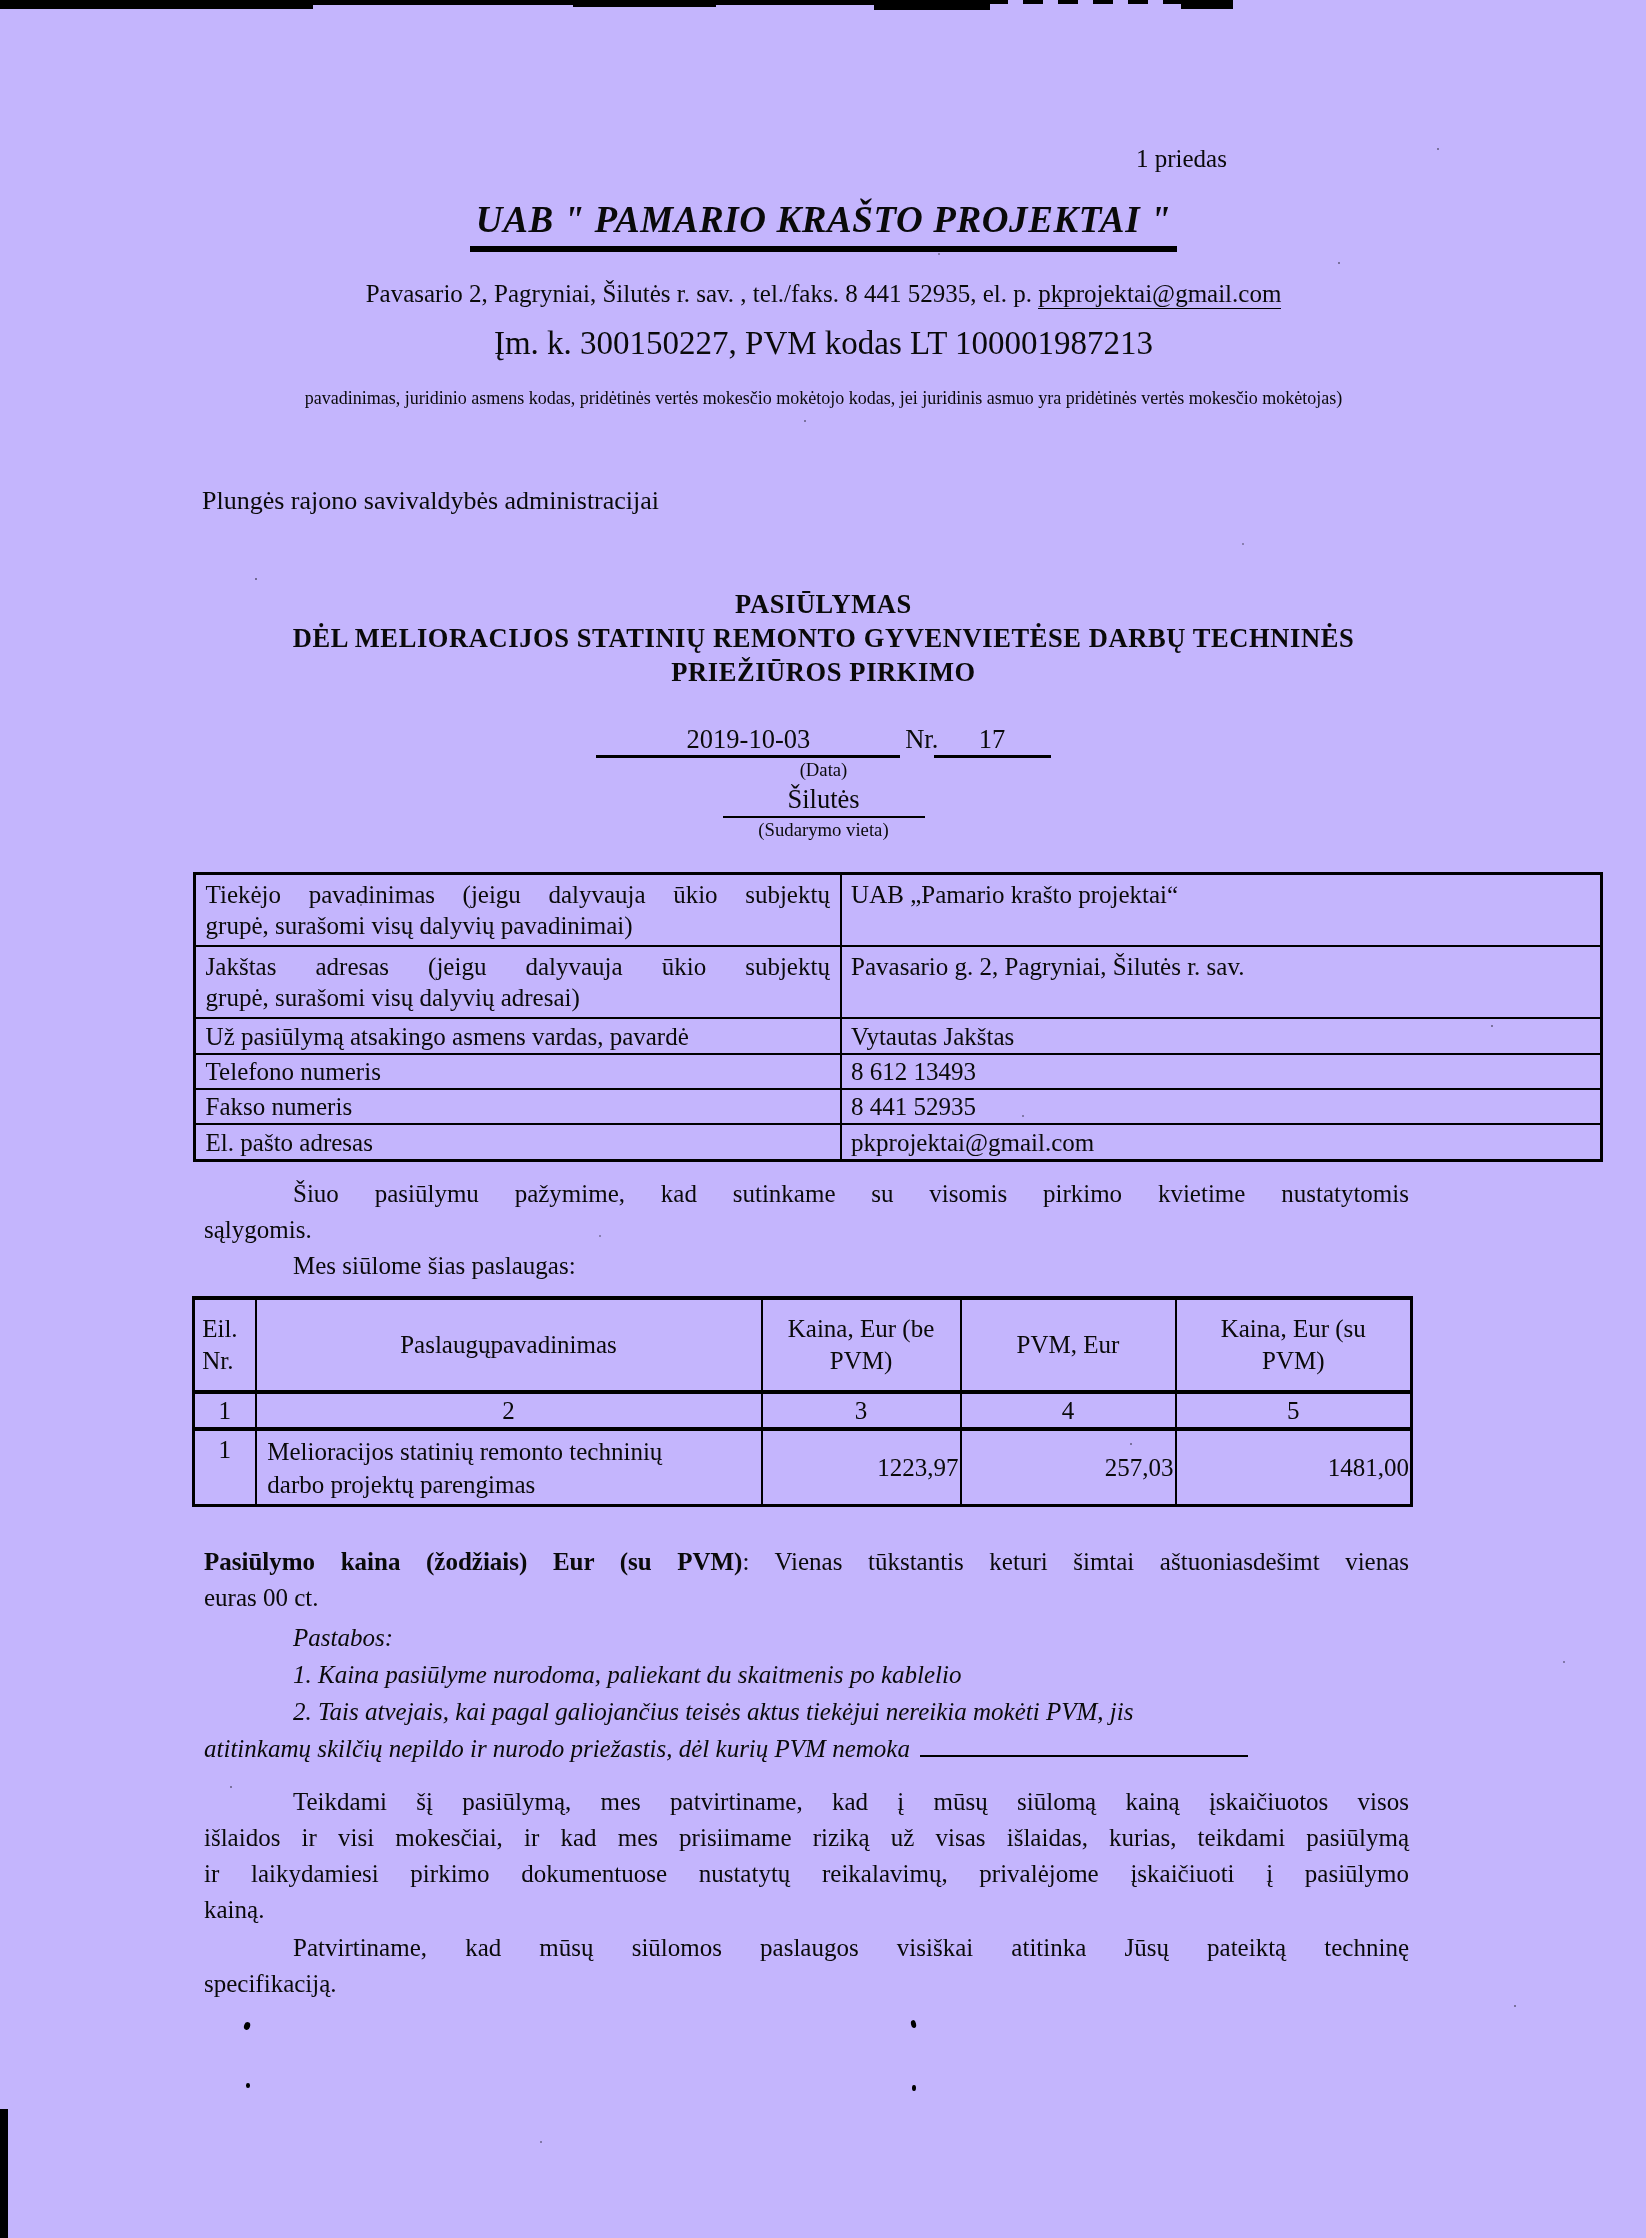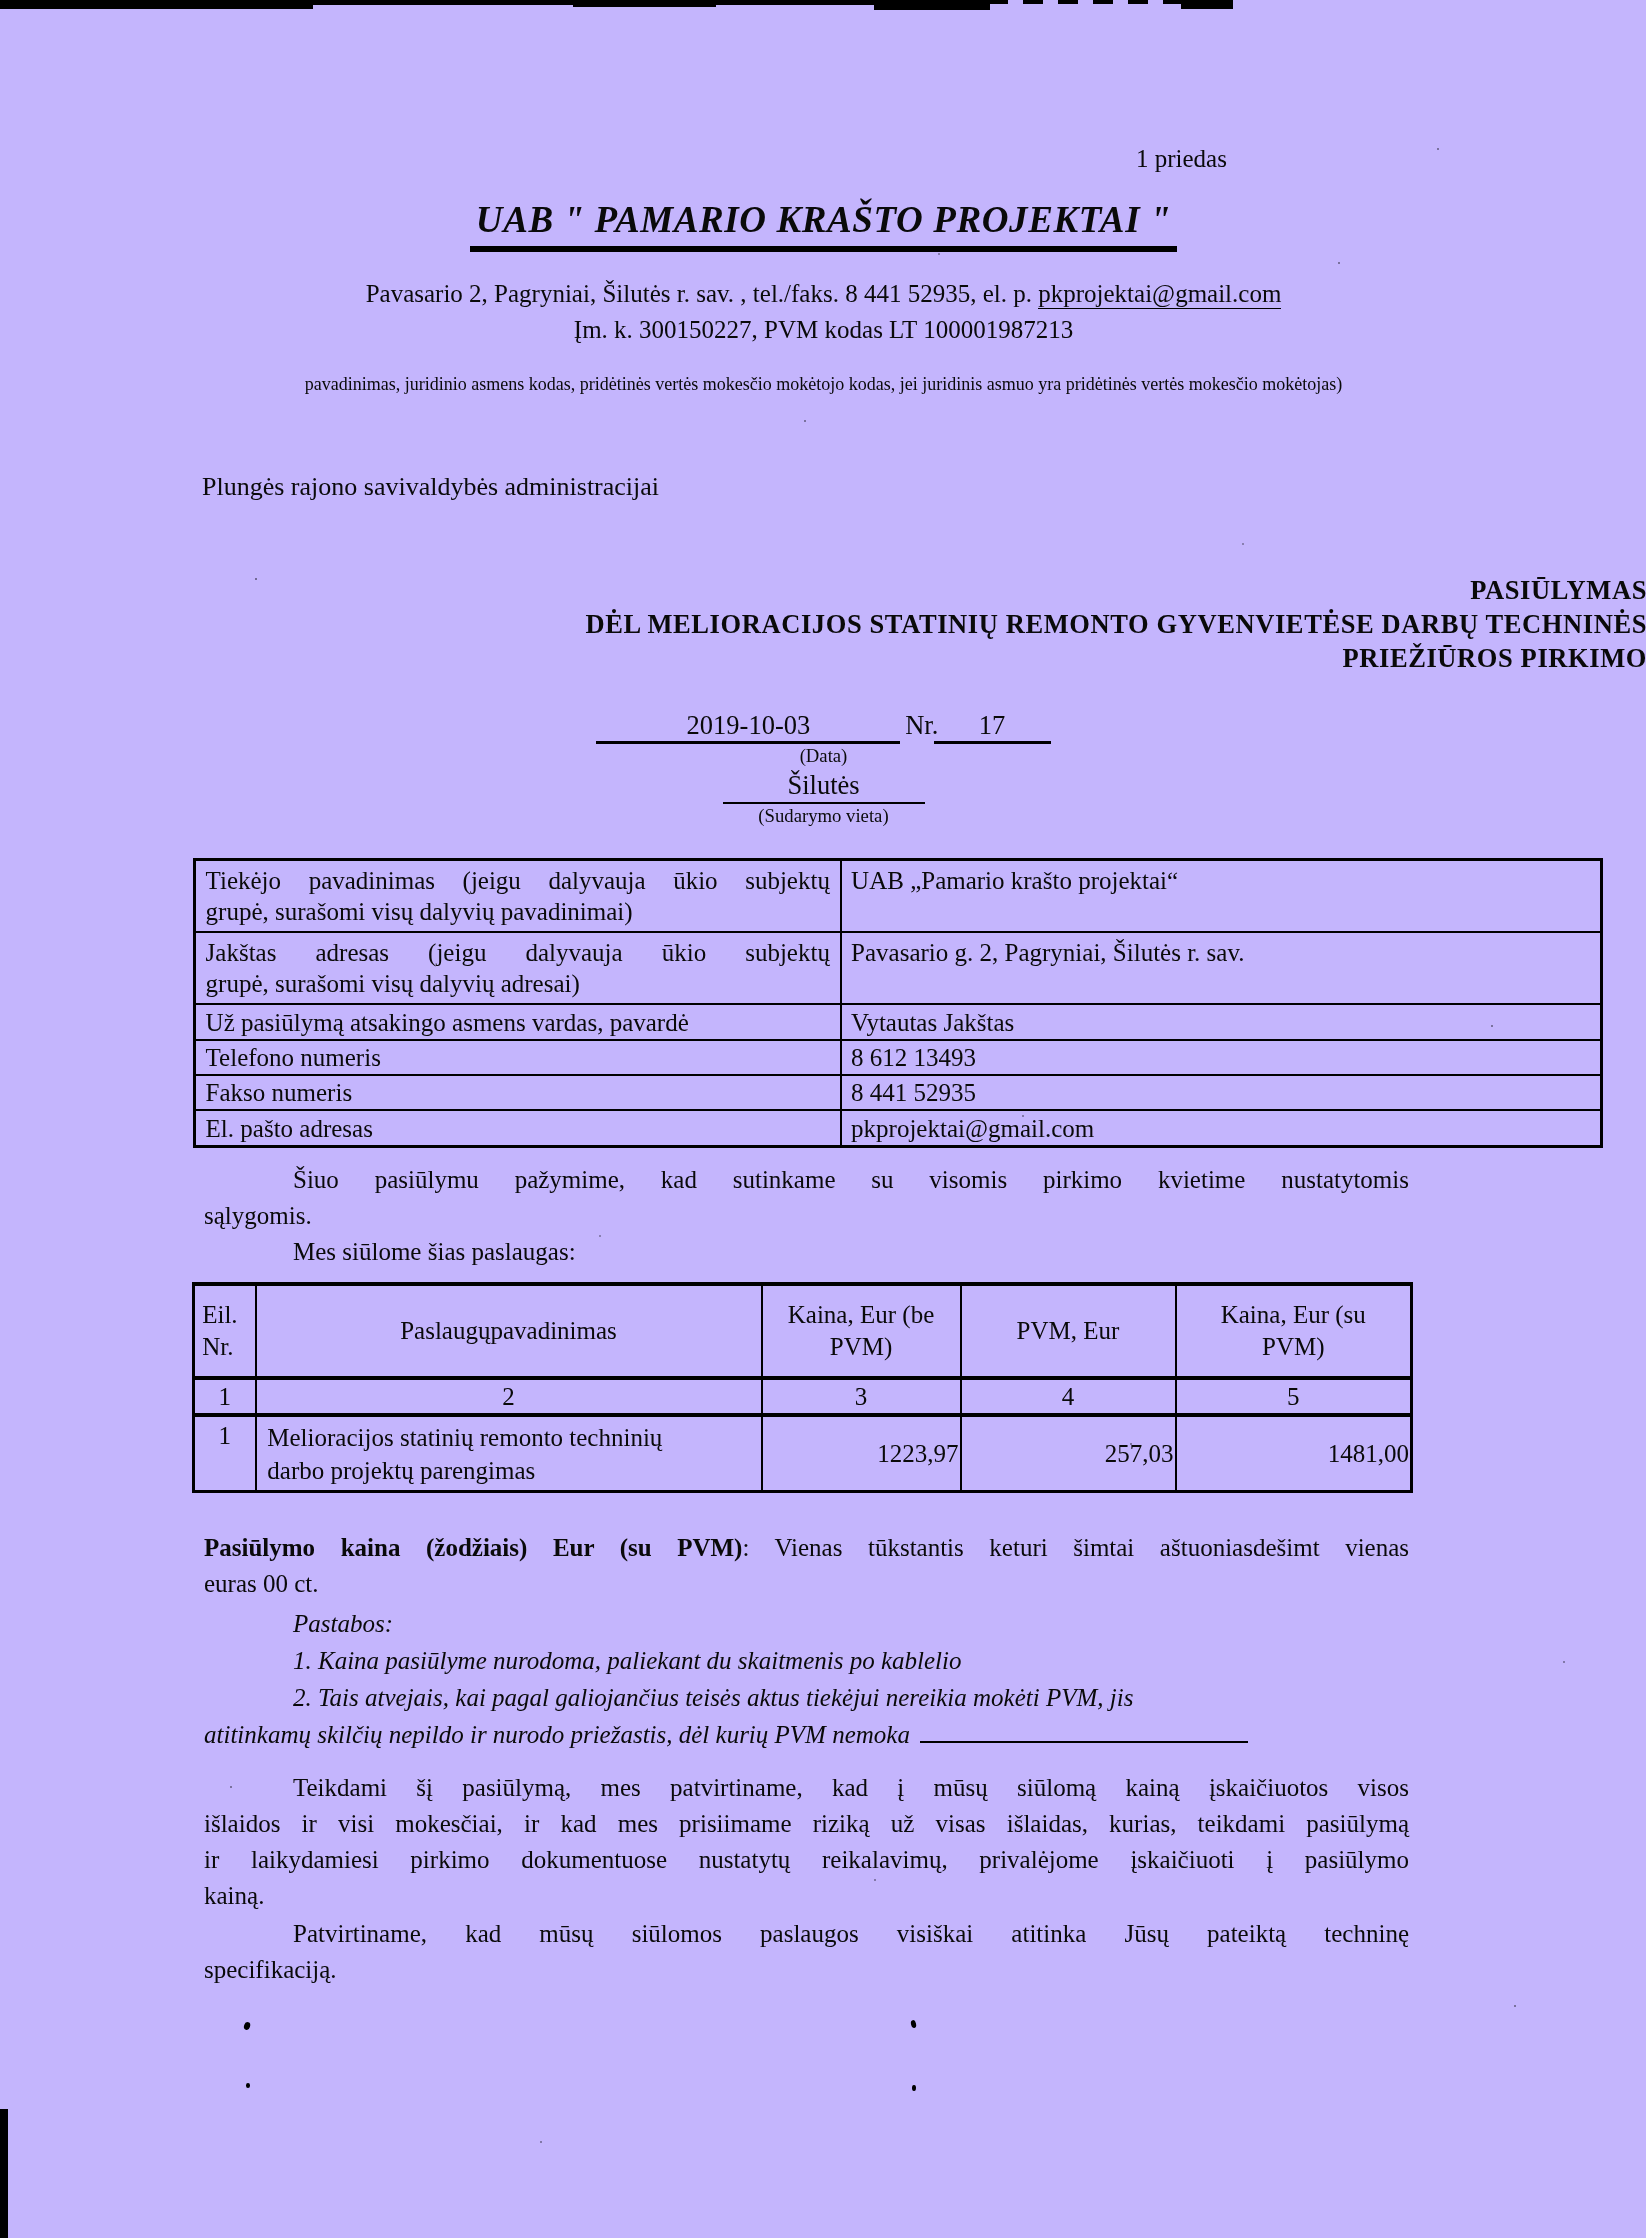--- a/index.html
+++ b/index.html
@@ -31,24 +31,24 @@
   }
   
   .priedas { margin:144px 0 0 1136px; font-size:25px; line-height:29px; }
   .title-wrap { margin-top:25px; text-align:center; }
   .company-title {
     display:inline-block; font-size:37px; font-weight:bold; font-style:italic; letter-spacing:0.6px;
     border-bottom:6.6px solid #000; padding:0 6px 4.8px;
   }
   .addr  { margin-top:26.5px; text-align:center; font-size:25px; line-height:31px; }
   .email { border-bottom:1.8px solid #000; padding-bottom:1.2px; }
-  .codes { margin-top:5px; text-align:center; font-size:25px; line-height:31px; }
+  .codes { margin-top:19px; text-align:center; font-size:33px; line-height:31px; }
   .legal { margin-top:28px; text-align:center; font-size:18px; line-height:22px; }
   .recipient { margin:76px 0 0 202px; font-size:26px; line-height:32.5px; }
-  .doc-title { margin-top:69px; text-align:right; font-weight:bold; font-size:26.5px; line-height:34px; letter-spacing:0.6px; }
+  .doc-title { margin-top:69px; text-align:center; font-weight:bold; font-size:26.5px; line-height:34px; letter-spacing:0.6px; }
   
   .dateline { margin-top:34px; text-align:center; font-size:26.5px; line-height:32.5px; }
   .u { display:inline-block; border-bottom:3px solid #000; text-align:center; }
   .u-date { width:304px; }
   .nr-label { display:inline-block; margin-left:4.8px; }
   .u-nr { width:117px; margin-left:-4.8px; }
   .caption { text-align:center; font-size:18.7px; line-height:24px; }
   .place { margin-top:1.2px; text-align:center; font-size:26.5px; line-height:32.5px; }
   .u-place { width:202px; border-bottom:2.4px solid #000; }
   

